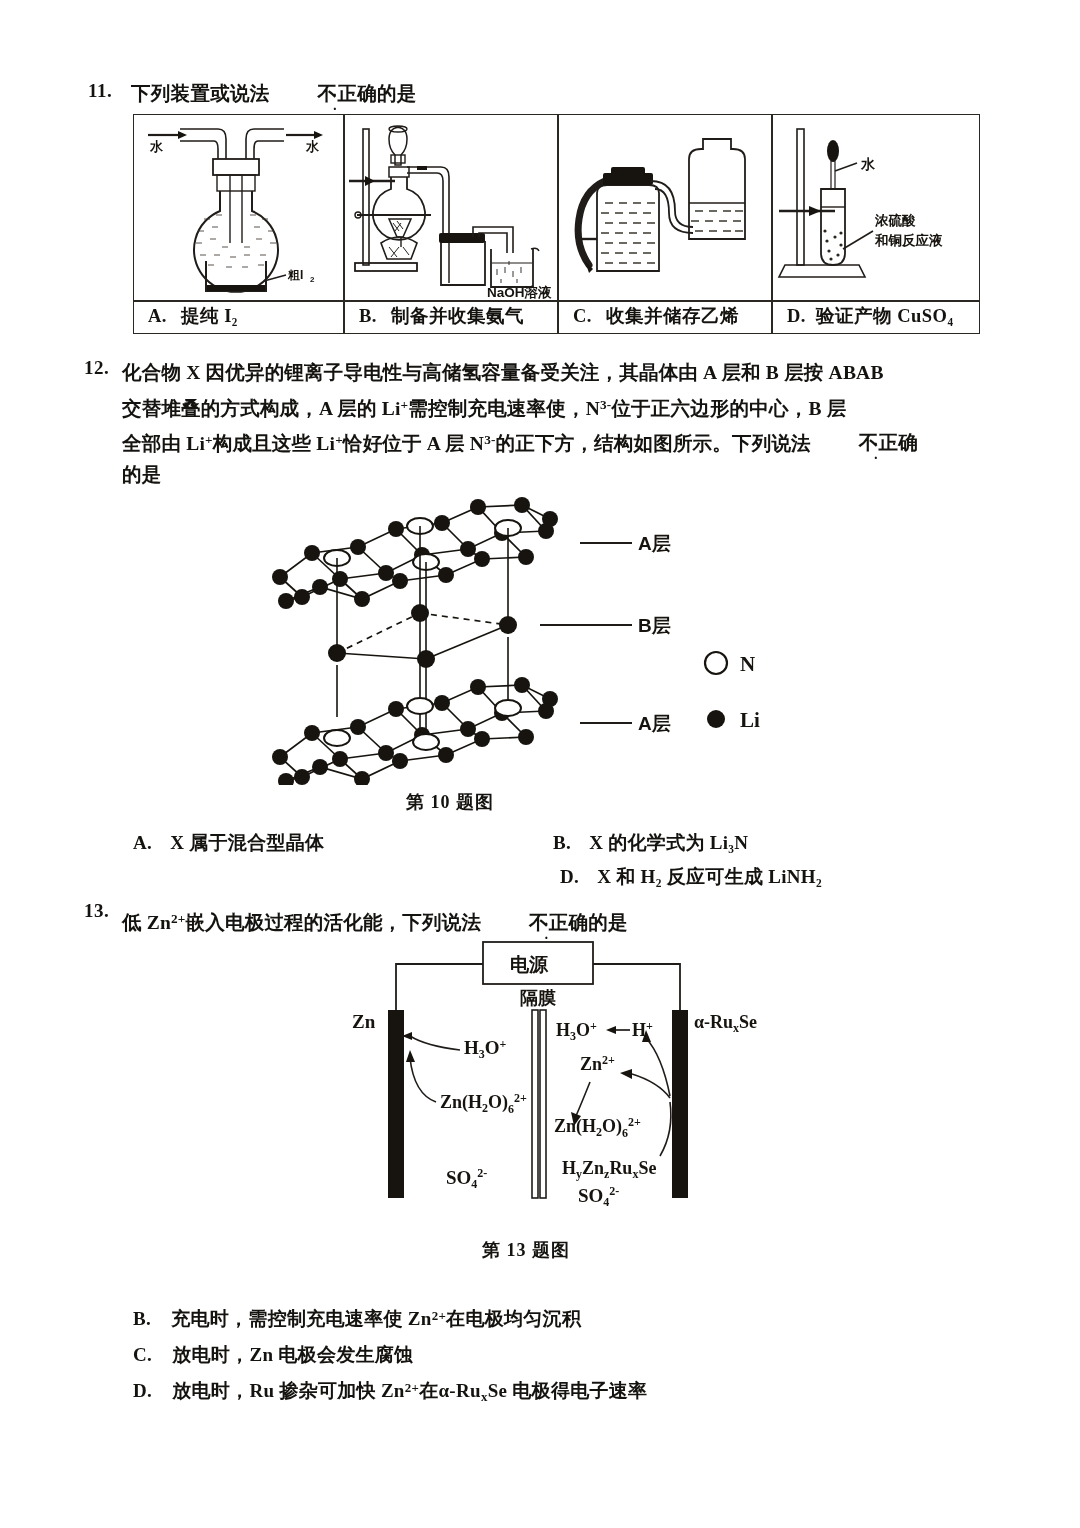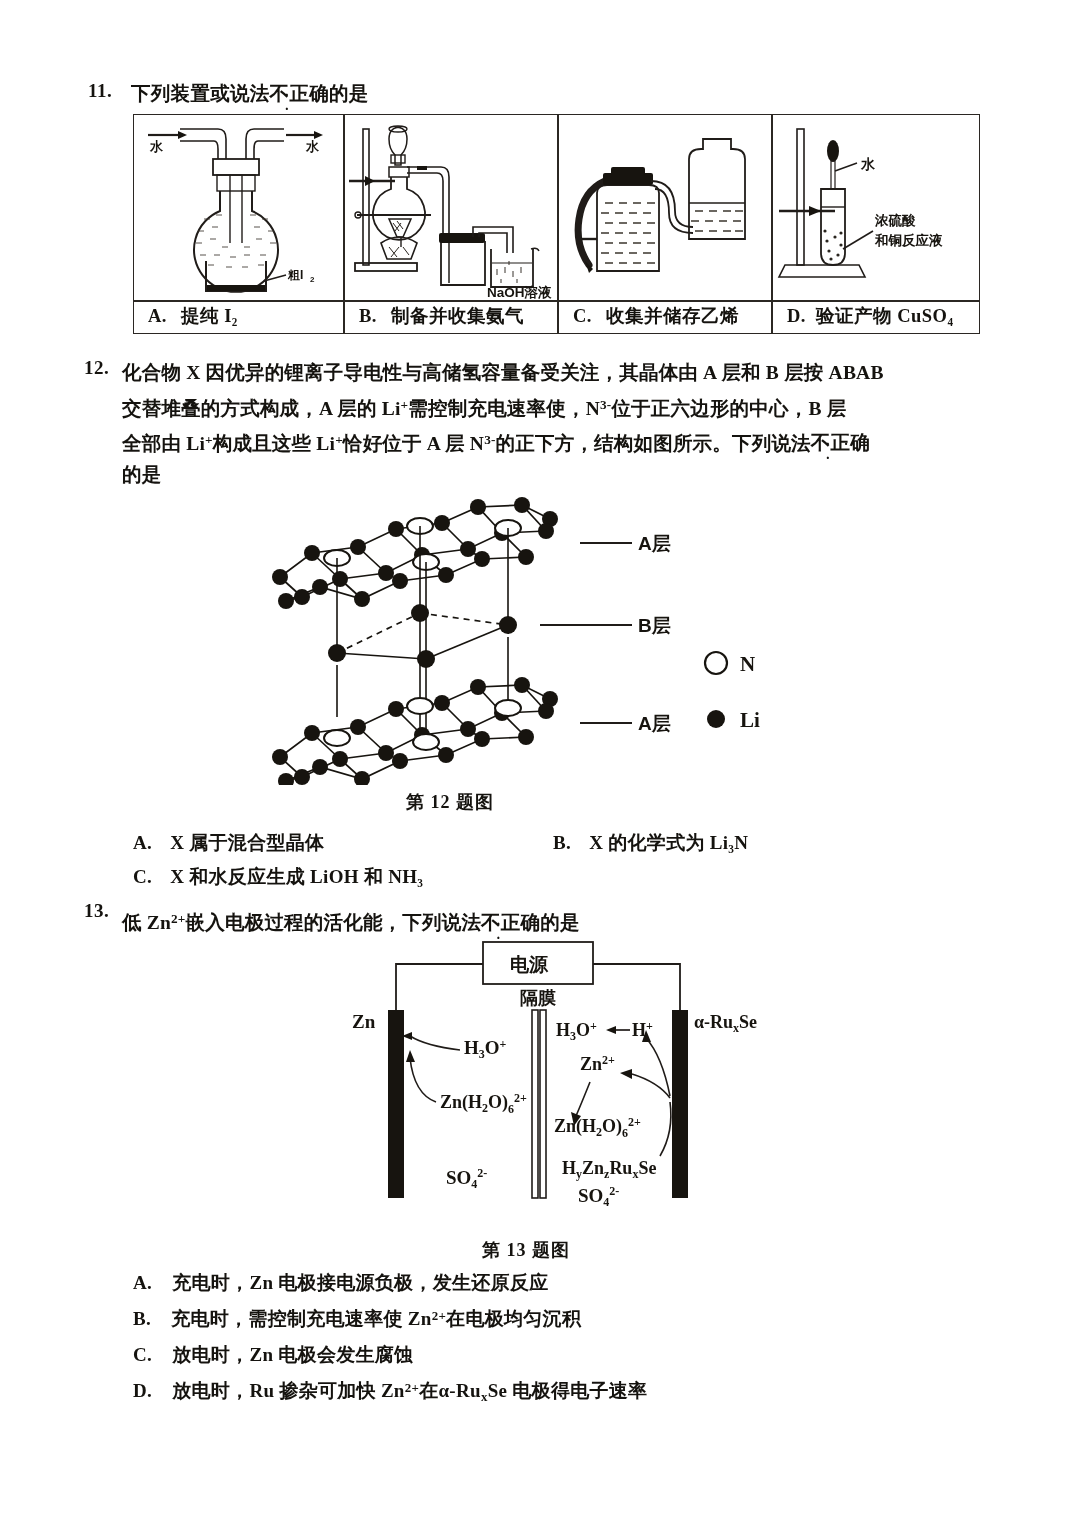--- a/index.html
+++ b/index.html
@@ -15,20 +15,21 @@
   .qnum{
     position:absolute;font-size:19px;font-weight:600;letter-spacing:.5px;
   }
   .opt{
     position:absolute;font-size:19px;letter-spacing:.3px;font-weight:600;white-space:nowrap;
   }
   sub{font-size:.68em;vertical-align:-.28em;}
   sup{font-size:.68em;vertical-align:.42em;}
   .dotted-em{
     position:relative;
+    margin-left:48px;
   }
   .dotted-em::after{
     content:"· · ·";
     position:absolute;left:50%;transform:translateX(-50%);
     bottom:-13px;font-size:14px;letter-spacing:5px;line-height:1;
   }
   .cap{
     position:absolute;font-size:18px;font-weight:600;letter-spacing:1px;
   }
 
@@ -458,36 +459,36 @@
       <line class="ln" x1="330" y1="238" x2="382" y2="238" stroke-width="1.8"></line>
       <text class="lblcn" x="388" y="245" font-size="19">A层</text>
 
       <circle cx="466" cy="178" r="11" stroke="#17140f" stroke-width="2.2" fill="#fff"></circle>
       <text class="lbl" x="490" y="186" font-size="21">N</text>
       <circle cx="466" cy="234" r="9" class="fillblk"></circle>
       <text class="lbl" x="490" y="242" font-size="21">Li</text>
     </svg>
   </div>
 
-  <div class="cap" style="left:406px;top:790px;">第 12 题图</div>
+  <div class="cap" style="left:406px;top:790px;">第 10 题图</div>
 
   <div class="opt" style="left:133px;top:830px;">
     <span>A.</span>
     <span style="display:inline-block;width:8px;"></span>
     <span>X 属于混合型晶体</span>
   </div>
   <div class="opt" style="left:553px;top:830px;">
     <span>B.</span>
     <span style="display:inline-block;width:8px;"></span>
     <span>X 的化学式为 Li₃N</span>
   </div>
-  <div class="opt" style="left:133px;top:864px;">
-    <span>C.</span>
+  <div class="opt" style="left:560px;top:864px;">
+    <span>D.</span>
     <span style="display:inline-block;width:8px;"></span>
-    <span>X 和水反应生成 LiOH 和 NH₃</span>
+    <span>X 和 H₂ 反应可生成 LiNH₂</span>
   </div>
 
   <div class="qnum" style="left:84px;top:900px;">13.</div>
   <div style="position:absolute;left:122px;top:903px;width:872px;font-size:19.5px;line-height:32px;font-weight:600;letter-spacing:.2px;">
     <div><span>低 Zn</span><sup>2+</sup><span>嵌入电极过程的活化能，下列说法</span><span class="dotted-em">不正确</span><span>的是</span></div>
   </div>
 
   <div class="fig" style="left:340px;top:936px;width:430px;height:280px;">
     <svg width="430" height="280" viewBox="0 0 430 280">
 
@@ -536,25 +537,20 @@
 
       <path class="ln" d="M320 220 Q334 196 330 166" stroke-width="1.6" fill="none"></path>
       <text class="lbl" x="222" y="238" font-size="18">H<tspan font-size="12" dy="4">y</tspan><tspan font-size="18" dy="-4">Zn</tspan><tspan font-size="12" dy="4">z</tspan><tspan font-size="18" dy="-4">Ru</tspan><tspan font-size="12" dy="4">x</tspan><tspan font-size="18" dy="-4">Se</tspan></text>
 
       <text class="lbl" x="238" y="266" font-size="19">SO<tspan font-size="12" dy="4">4</tspan><tspan font-size="12" dy="-11">2-</tspan></text>
     </svg>
   </div>
 
   <div class="cap" style="left:482px;top:1238px;">第 13 题图</div>
 
-  <div class="opt" style="left:133px;top:1270px;">
-    <span>A.</span>
-    <span style="display:inline-block;width:10px;"></span>
-    <span>充电时，Zn 电极接电源负极，发生还原反应</span>
-  </div>
   <div class="opt" style="left:133px;top:1306px;">
     <span>B.</span>
     <span style="display:inline-block;width:10px;"></span>
     <span>充电时，需控制充电速率使 Zn</span><sup>2+</sup><span>在电极均匀沉积</span>
   </div>
   <div class="opt" style="left:133px;top:1342px;">
     <span>C.</span>
     <span style="display:inline-block;width:10px;"></span>
     <span>放电时，Zn 电极会发生腐蚀</span>
   </div>

